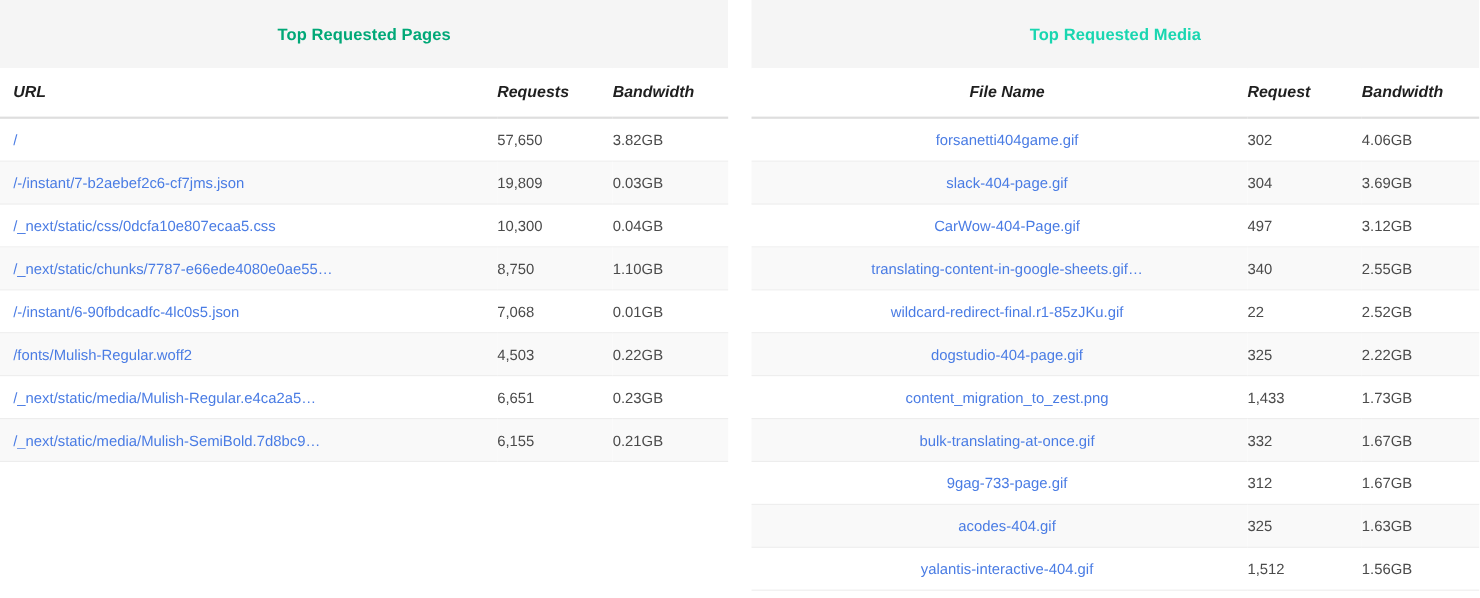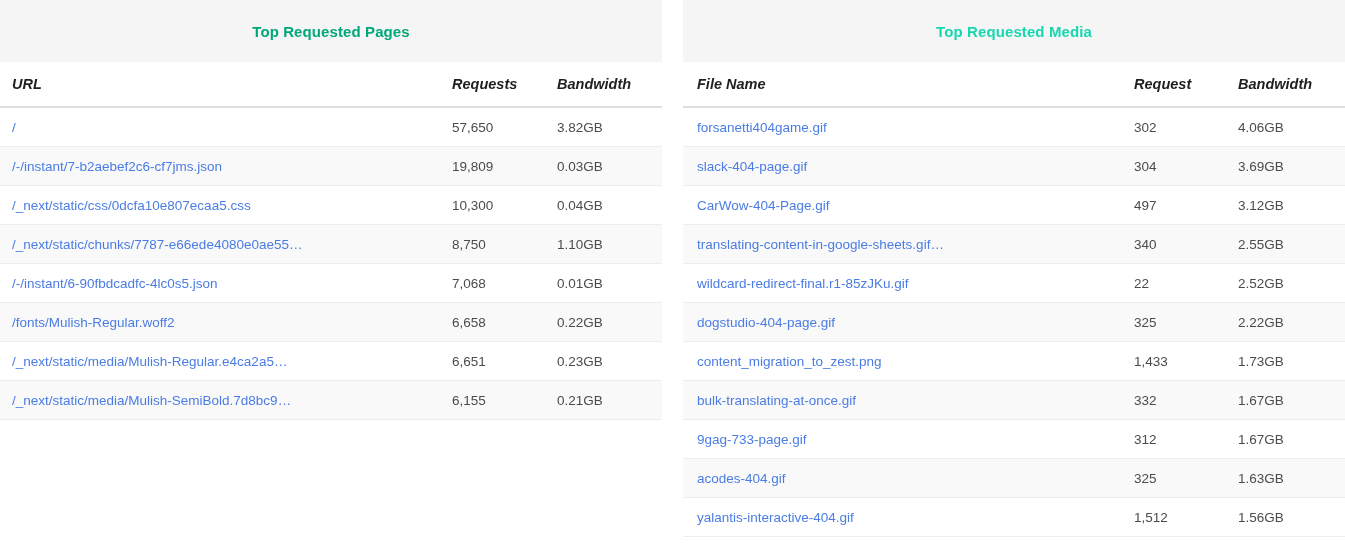--- a/index.html
+++ b/index.html
@@ -91,21 +91,21 @@
     text-overflow: ellipsis;
     white-space: nowrap;
   }
 
   
   .panel-left  .col-name { width: 440px; padding-left: 12px; }
   .panel-left  .col-req  { width: 105px; }
   .panel-left  .col-bw   { width: 117px; }
 
   
-  .panel-right .col-name { width: 437px; padding-left: 14px; }
+  .panel-right .col-name { width: 437px; padding-left: 14px; text-align: center; }
   .panel-right .col-req  { width: 104px; }
   .panel-right .col-bw   { width: 121px; }
 </style>
 </head>
 <body>
 
 <div class="dashboard">
 
   <section class="panel panel-left">
     <div class="panel-header">
@@ -152,21 +152,21 @@
             <td class="col-name">
               <a class="cell-link">/-/instant/6-90fbdcadfc-4lc0s5.json</a>
             </td>
             <td class="col-req">7,068</td>
             <td class="col-bw">0.01GB</td>
           </tr>
           <tr>
             <td class="col-name">
               <a class="cell-link">/fonts/Mulish-Regular.woff2</a>
             </td>
-            <td class="col-req">6,658</td>
+            <td class="col-req">4,503</td>
             <td class="col-bw">0.22GB</td>
           </tr>
           <tr>
             <td class="col-name">
               <a class="cell-link">/_next/static/media/Mulish-Regular.e4ca2a5…</a>
             </td>
             <td class="col-req">6,651</td>
             <td class="col-bw">0.23GB</td>
           </tr>
           <tr>

